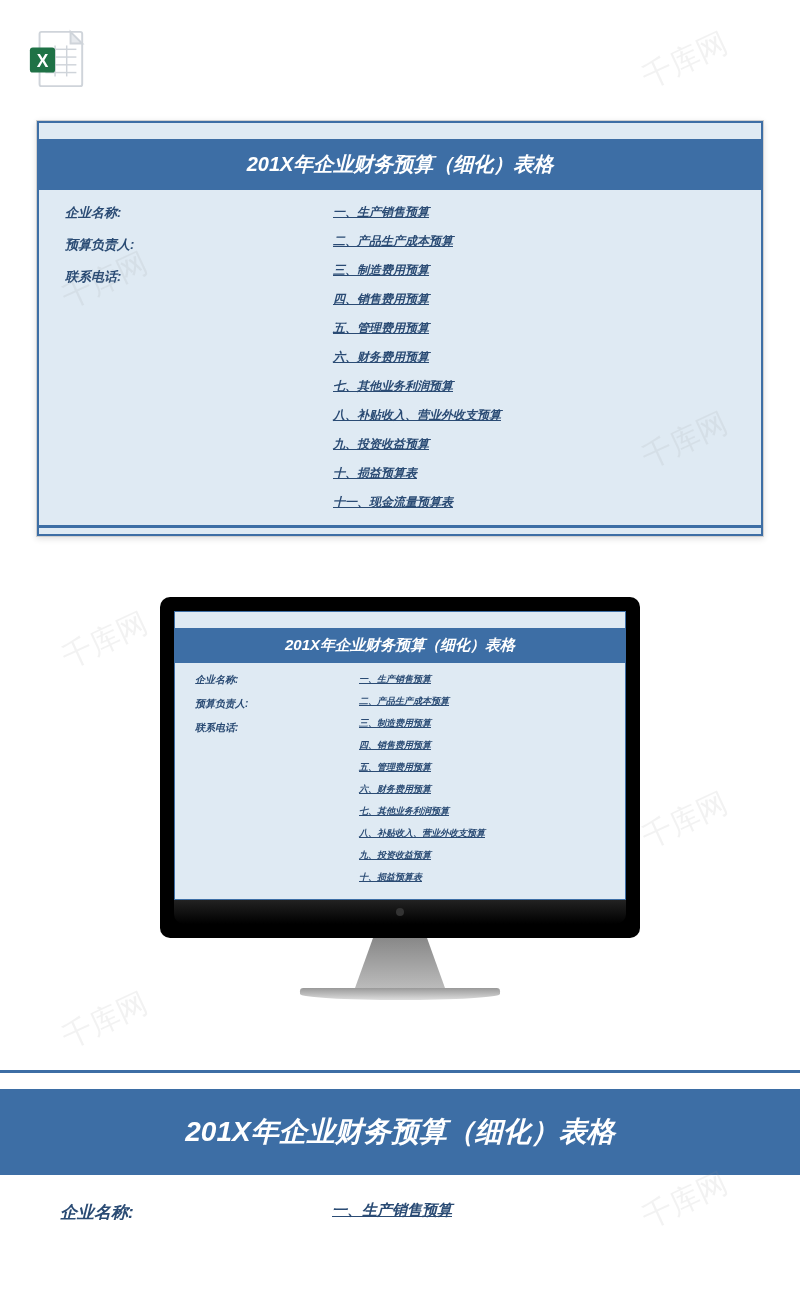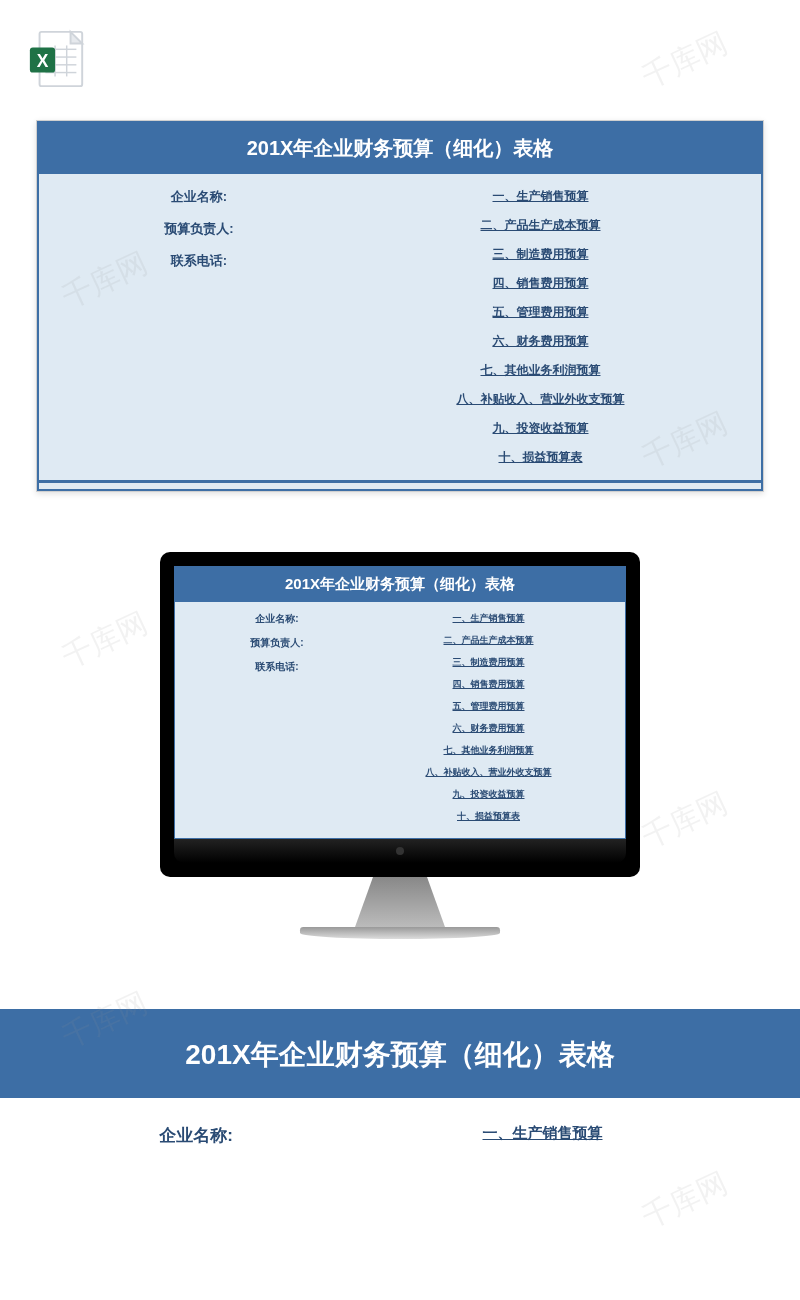--- a/index.html
+++ b/index.html
@@ -43,55 +43,54 @@
   }
   .preview-card {
     margin: 14px 36px 0 36px;
     border: 1px solid #d0d0d0;
     box-shadow: 0 2px 6px rgba(0,0,0,0.12);
     background: #fff;
   }
   .doc {
     background: #dfeaf3;
     border: 2px solid #3d6ea5;
-    padding: 0 0 6px 0;
+    padding: 16px 0 6px 0;
+    font-style: italic;
   }
   .doc-title {
     background: #3d6ea5;
     color: #fff;
     text-align: center;
     font-size: 20px;
     font-weight: bold;
     padding: 12px 0;
   }
   .doc-body {
     display: flex;
     padding: 14px 26px 0 26px;
     font-size: 13px;
     color: #2a4b74;
-    text-align: center;
   }
   .doc-left {
     width: 40%;
   }
   .doc-left .field {
     font-weight: bold;
     margin-bottom: 14px;
     color: #2a4b74;
   }
   .doc-right {
     width: 60%;
   }
   .doc-right .link {
     color: #2a4b74;
     text-decoration: underline;
     margin-bottom: 12px;
     font-weight: bold;
     font-size: 12px;
-    margin-left: 13px;
   }
   .doc-footer-line {
     height: 3px;
     background: #3d6ea5;
     margin: 2px 0 0 0;
   }
 
   
   .monitor-wrap {
     display: flex;
@@ -216,20 +215,21 @@
           <div class="link">一、生产销售预算</div>
           <div class="link">二、产品生产成本预算</div>
           <div class="link">三、制造费用预算</div>
           <div class="link">四、销售费用预算</div>
           <div class="link">五、管理费用预算</div>
           <div class="link">六、财务费用预算</div>
           <div class="link">七、其他业务利润预算</div>
           <div class="link">八、补贴收入、营业外收支预算</div>
           <div class="link">九、投资收益预算</div>
           <div class="link">十、损益预算表</div>
+          <div class="link">十一、现金流量预算表</div>
         </div>
     </div>
     <div class="doc-footer-line"></div>
   </div>
 </div>
 
 <div class="monitor-wrap">
   <div class="monitor">
     <div class="monitor-bezel">
       <div class="monitor-screen">

